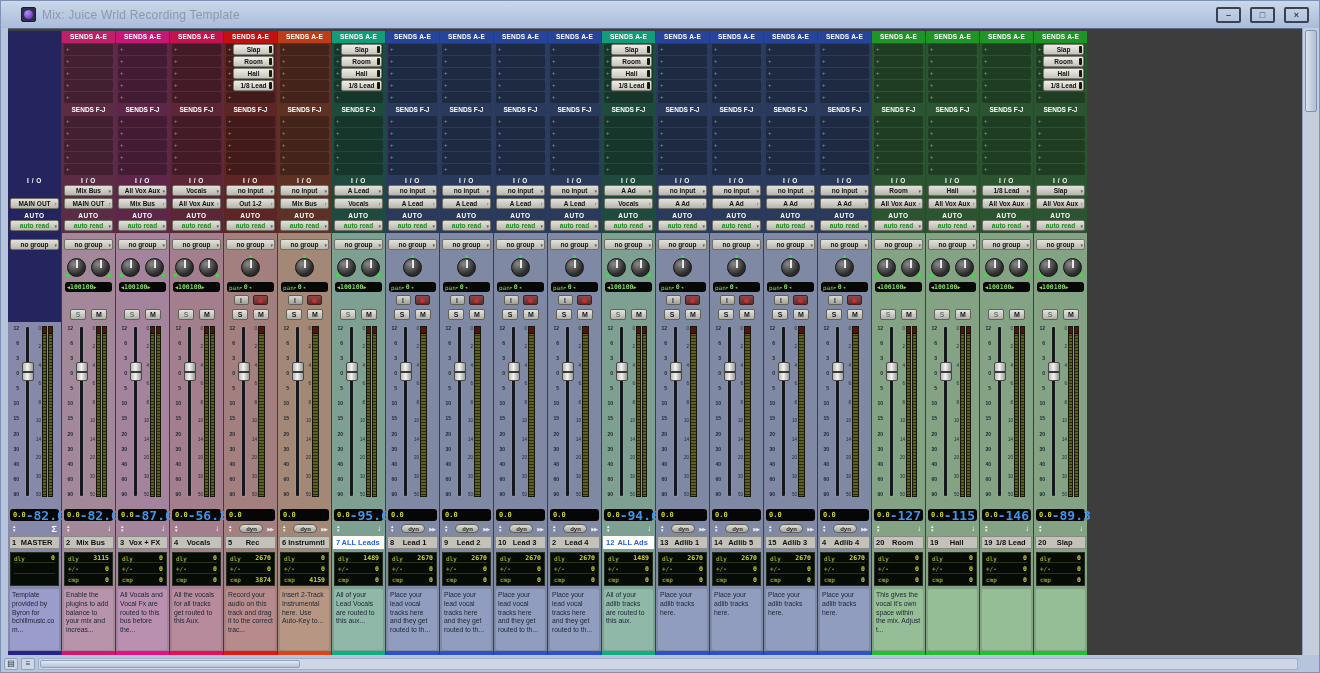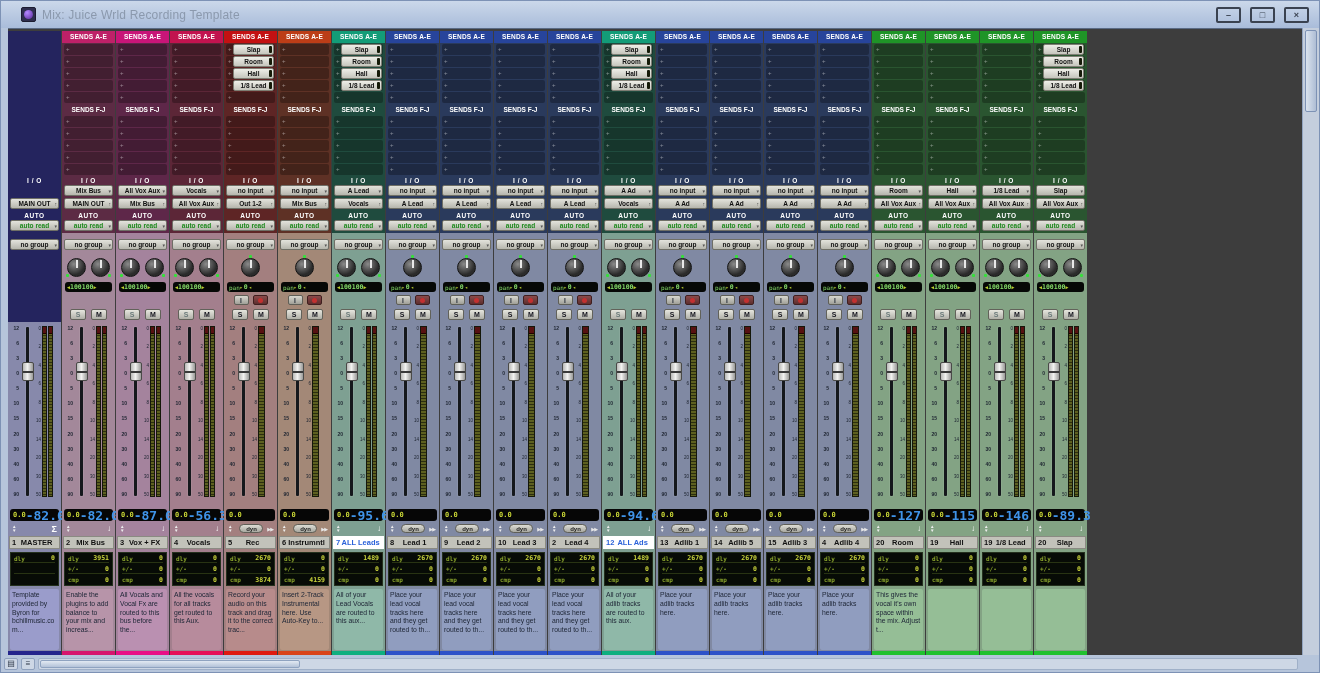--- a/index.html
+++ b/index.html
@@ -368,21 +368,21 @@
             </div>
             <span class="tailarrow">↓</span>
           </div>
           <div class="namebar">
             <span class="tnum">2</span>
             <span class="tname">Mix Bus</span>
           </div>
           <div class="dlypanel">
             <div class="drow">
               <span class="dlab">dly</span>
-              <span class="dval">3951</span>
+              <span class="dval">3115</span>
             </div>
             <div class="drow">
               <span class="dlab">+/-</span>
               <span class="dval">0</span>
             </div>
             <div class="drow">
               <span class="dlab">cmp</span>
               <span class="dval">0</span>
             </div>
           </div>

